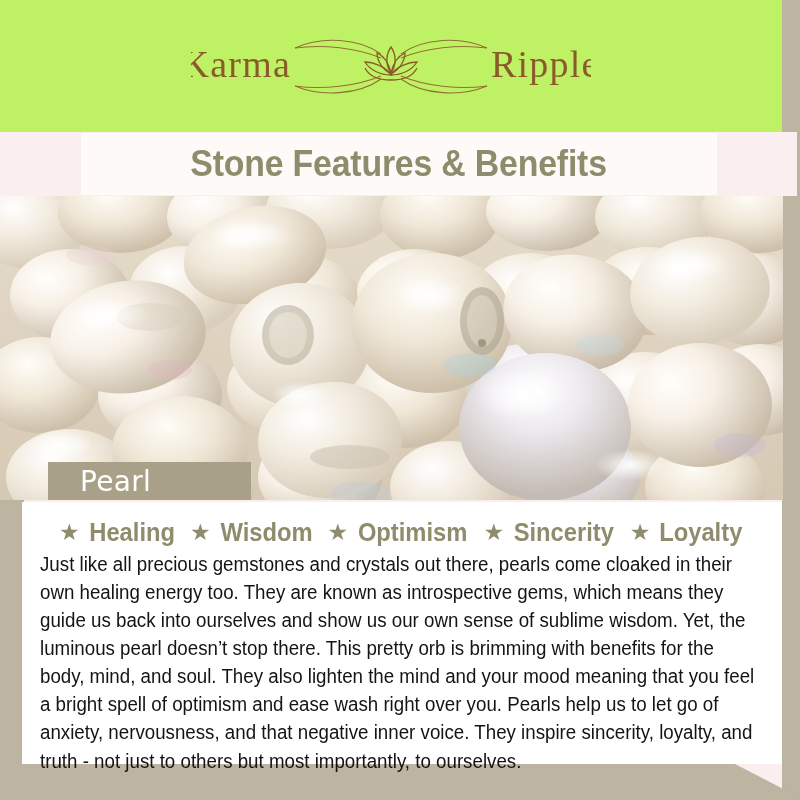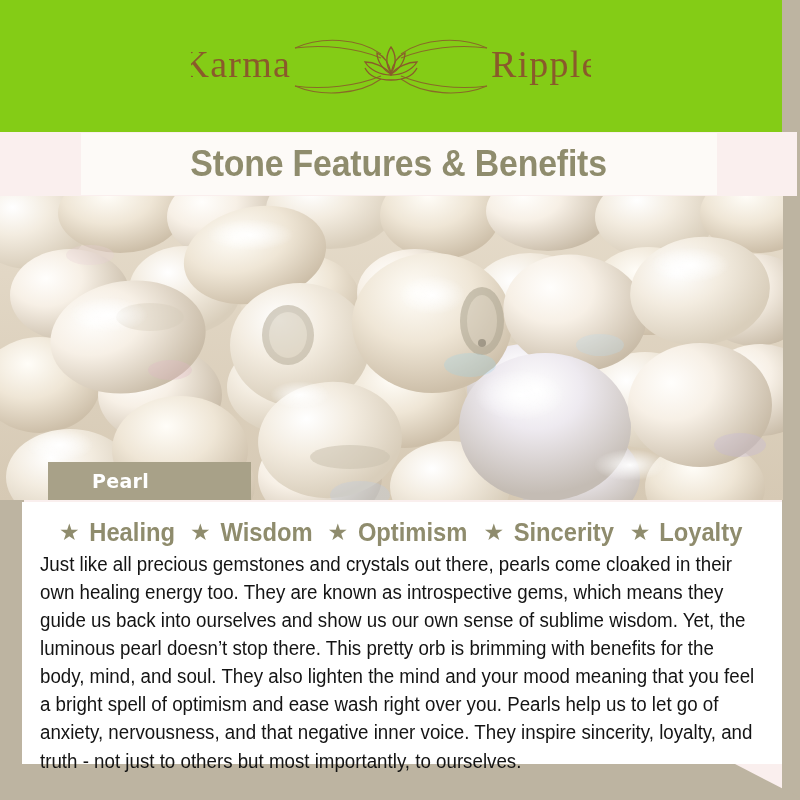--- a/index.html
+++ b/index.html
@@ -35,21 +35,21 @@
   #frame-bottom-diag {
     position:absolute; bottom:0; left:575px; width:230px; height:36px;
     background:#bdb4a1;
     clip-path: polygon(0 0, 160px 0, 100% 100%, 0 100%);
     z-index:1;
   }
 
   
   #header {
     position:absolute; top:0; left:0; width:782px; height:132px;
-    background:#84cc16; z-index:3;
+    background:#bef264; z-index:3;
   }
   #logo-wrap {
     position:absolute; top:34px; left:0; width:782px;
     display:flex; align-items:center; justify-content:center;
   }
   #logo-svg { display:block; }
 
   
   #title-banner {
     position:absolute; top:132px; left:0; width:797px; height:64px;
@@ -77,22 +77,22 @@
     background:#e8dfcf;
   }
   #photo-svg { position:absolute; top:0; left:0; }
 
   #stone-label {
     position:absolute; left:48px; bottom:0; width:203px; height:38px;
     background:#a8a188;
     display:flex; align-items:center; z-index:4;
   }
   #stone-label-text {
-    color:#ffffff; font-size:19px; padding-left:44px;
-    font-family:"DejaVu Sans", sans-serif; font-weight:700;
+    color:#ffffff; font-size:28px; padding-left:32px;
+    font-family:"DejaVu Sans", sans-serif; font-weight:400;
     letter-spacing:0.3px;
   }
 
   
   #content-card {
     position:absolute; top:502px; left:22px; width:760px; height:262px;
     background:#ffffff; z-index:3;
     padding:16px 18px 0 18px;
   }
   #benefits {

